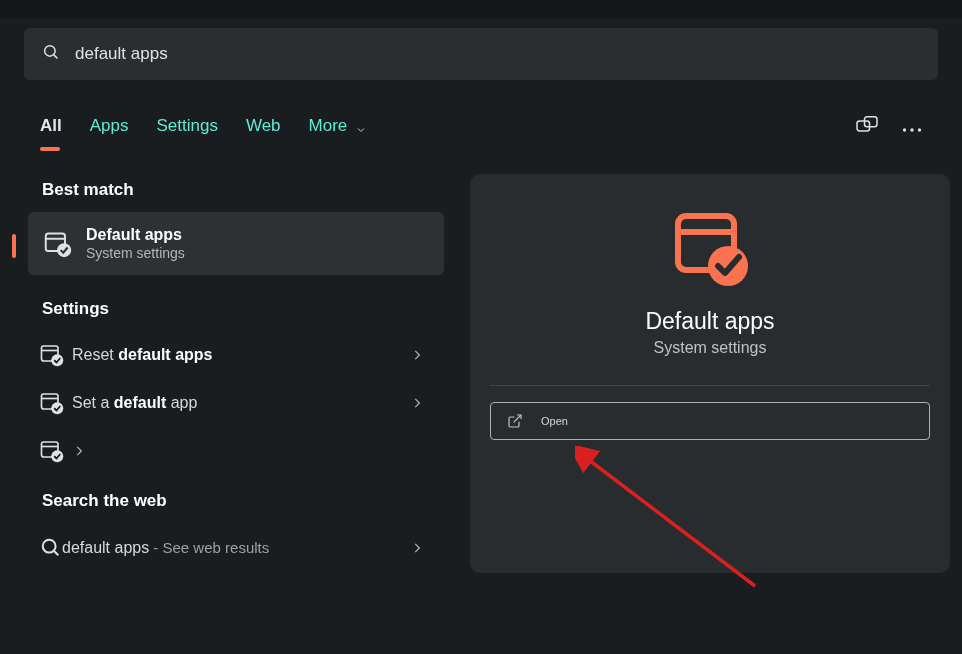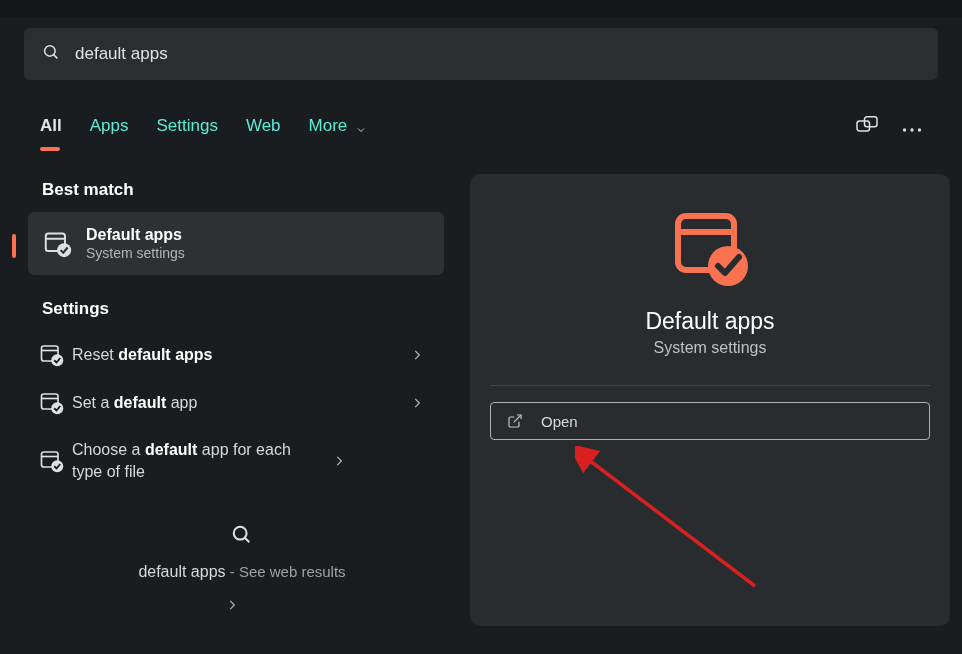--- a/index.html
+++ b/index.html
@@ -194,24 +194,22 @@
       fill: none;
       stroke-width: 2.2;
     }
     .search-web-section {
       margin-top: 16px;
     }
     .web-item {
       display: flex;
       align-items: center;
       padding: 14px 14px 14px 0;
-      gap: 15px;
       cursor: pointer;
       margin-left: -2px;
-      flex-direction: column;
     }
     .web-icon {
       width: 22px;
       height: 22px;
     }
     .right-col {
       flex: 1;
       background: #292c2f;
       border-radius: 10px;
       margin-right: 0;
@@ -248,21 +246,21 @@
       height: 38px;
       background: transparent;
       border: 1.2px solid #b0b0b0;
       border-radius: 4px;
       display: flex;
       align-items: center;
       padding: 0 16px;
       gap: 18px;
       cursor: pointer;
       color: #d8d8d8;
-      font-size: 15px;
+      font-size: 11px;
     }
     .open-button svg {
       stroke: #c0c0c0;
       fill: none;
       stroke-width: 1.8;
     }
     .annotation-arrow {
       position: absolute;
       left: 575px;
       top: 446px;
@@ -368,28 +366,28 @@
 
       <div class="setting-item">
         <span class="app-icon">
           <svg viewBox="0 0 32 32">
               <rect x="2" y="4" width="22" height="20" rx="3" fill="none" stroke="#e0e0e0" stroke-width="2.2"></rect>
               <line x1="2" y1="10" x2="24" y2="10" stroke="#e0e0e0" stroke-width="2.2"></line>
               <circle cx="23" cy="23" r="8" fill="#e0e0e0"></circle>
               <polyline points="19 23 22 26 27 20" fill="none" stroke="#1a1d1f" stroke-width="2.4"></polyline>
             </svg>
         </span>
-        <div class="setting-text" style="max-width:252px"><span>Choose a </span><b>default</b><span> app for each type of file</span></div>
         <span class="chevron"><svg viewBox="0 0 24 24">
               <polyline points="9 5 16 12 9 19"></polyline>
             </svg></span>
       </div>
     </div>
 
     <div class="search-web-section">
+      <div class="section-header">Search the web</div>
       <div class="web-item">
         <span class="web-icon">
           <svg viewBox="0 0 24 24" fill="none" stroke="#e0e0e0" stroke-width="2.2">
               <circle cx="10" cy="10" r="7"></circle>
               <line x1="20" y1="20" x2="15" y2="15"></line>
             </svg>
         </span>
         <div class="setting-text"><span>default apps</span><span class="sub"> - See web results</span></div>
         <span class="chevron"><svg viewBox="0 0 24 24">
               <polyline points="9 5 16 12 9 19"></polyline>

